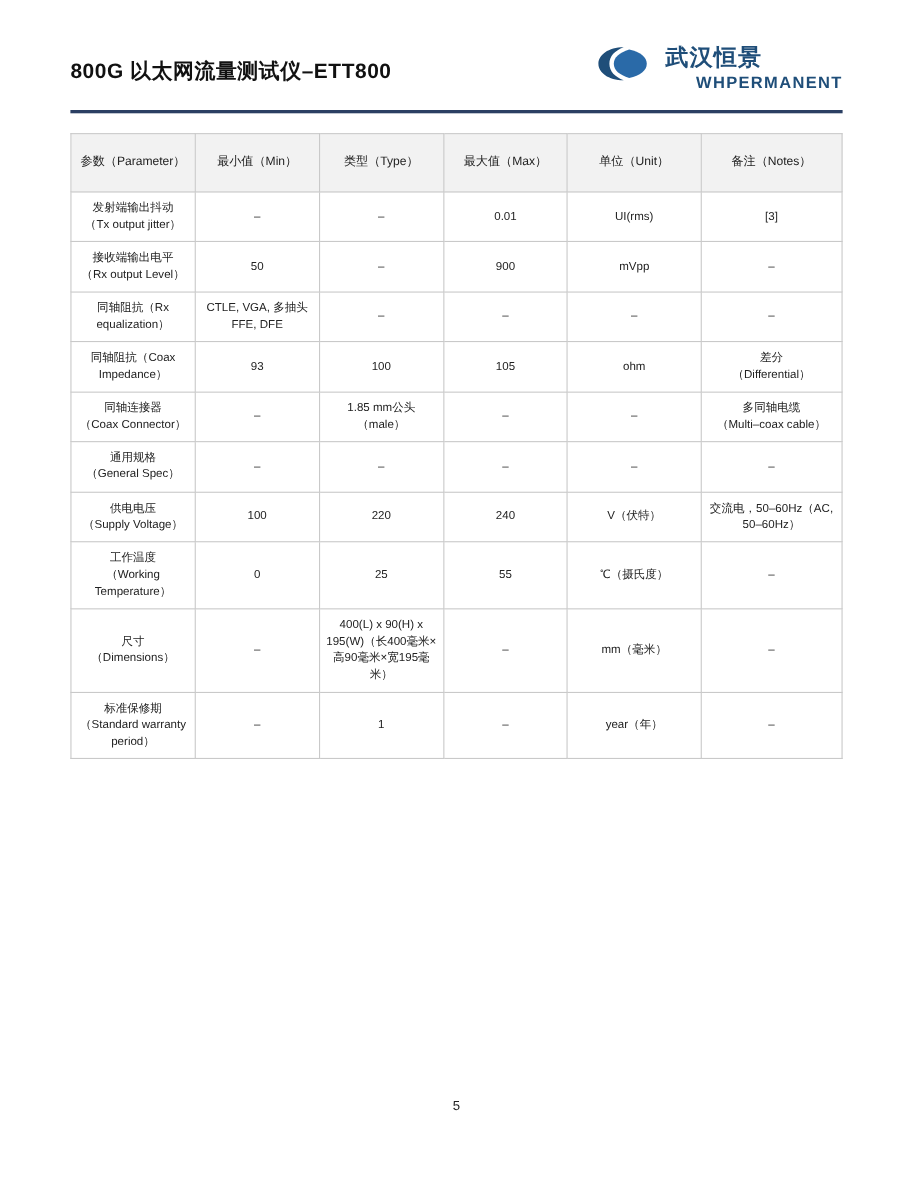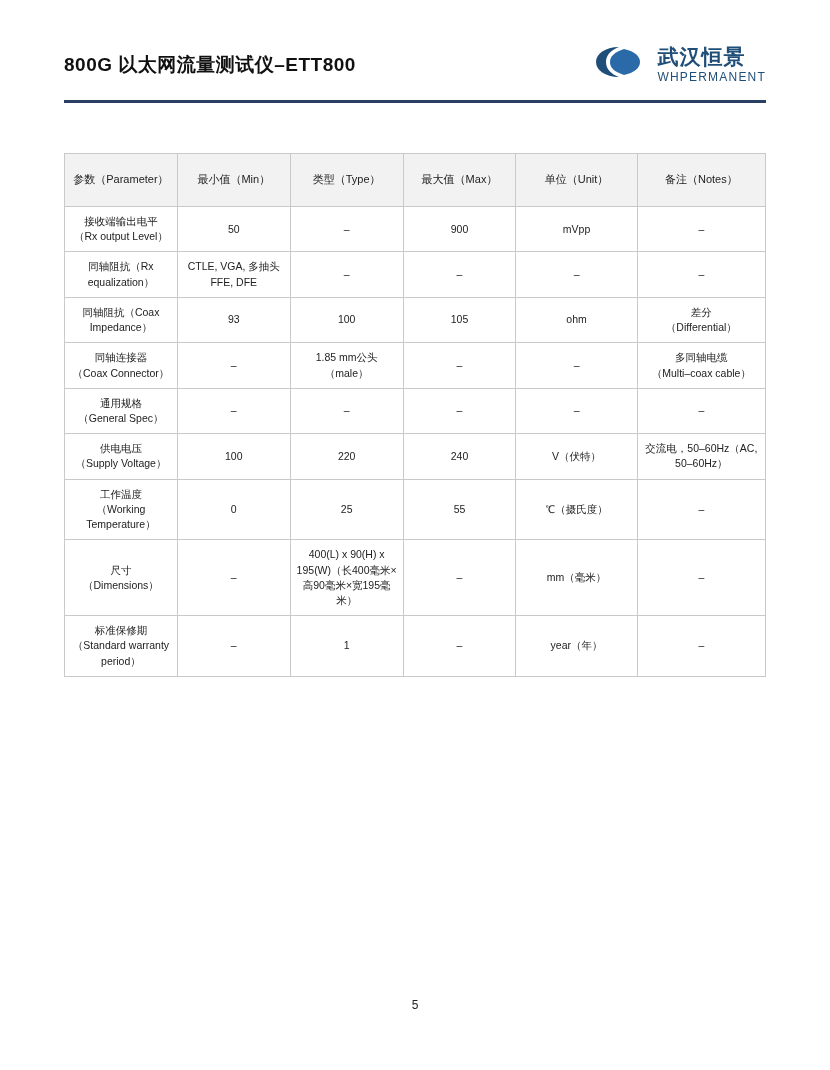--- a/index.html
+++ b/index.html
@@ -57,35 +57,36 @@
     align-items: flex-start;
     line-height: 1.1;
   }
   .brand-cn {
     font-size: 21px;
     font-weight: bold;
     color: #1f4e79;
     letter-spacing: 1px;
   }
   .brand-en {
-    font-size: 12px;
-    font-weight: normal;
+    font-size: 15px;
+    font-weight: bold;
     color: #1f4e79;
     letter-spacing: 1.2px;
     margin-top: 3px;
+    margin-left: 28px;
   }
   .header-rule {
     height: 3px;
     background: #2b3f63;
     margin-top: 4px;
   }
 
   
   .table-wrap {
-    margin-top: 50px;
+    margin-top: 18px;
   }
   table.spec {
     border-collapse: collapse;
     width: 100%;
     table-layout: fixed;
   }
   table.spec th,
   table.spec td {
     border: 1px solid #c9c9c9;
     text-align: center;
@@ -162,20 +163,28 @@
           <th>参数（Parameter）</th>
           <th>最小值（Min）</th>
           <th>类型（Type）</th>
           <th>最大值（Max）</th>
           <th>单位（Unit）</th>
           <th>备注（Notes）</th>
         </tr>
       </thead>
       <tbody>
         <tr>
+          <td class="param">发射端输出抖动<br>（Tx output jitter）</td>
+          <td>–</td>
+          <td>–</td>
+          <td>0.01</td>
+          <td>UI(rms)</td>
+          <td>[3]</td>
+        </tr>
+        <tr>
           <td class="param">接收端输出电平<br>（Rx output Level）</td>
           <td>50</td>
           <td>–</td>
           <td>900</td>
           <td>mVpp</td>
           <td>–</td>
         </tr>
         <tr>
           <td class="param">同轴阻抗（Rx equalization）</td>
           <td>CTLE, VGA, 多抽头FFE, DFE</td>

